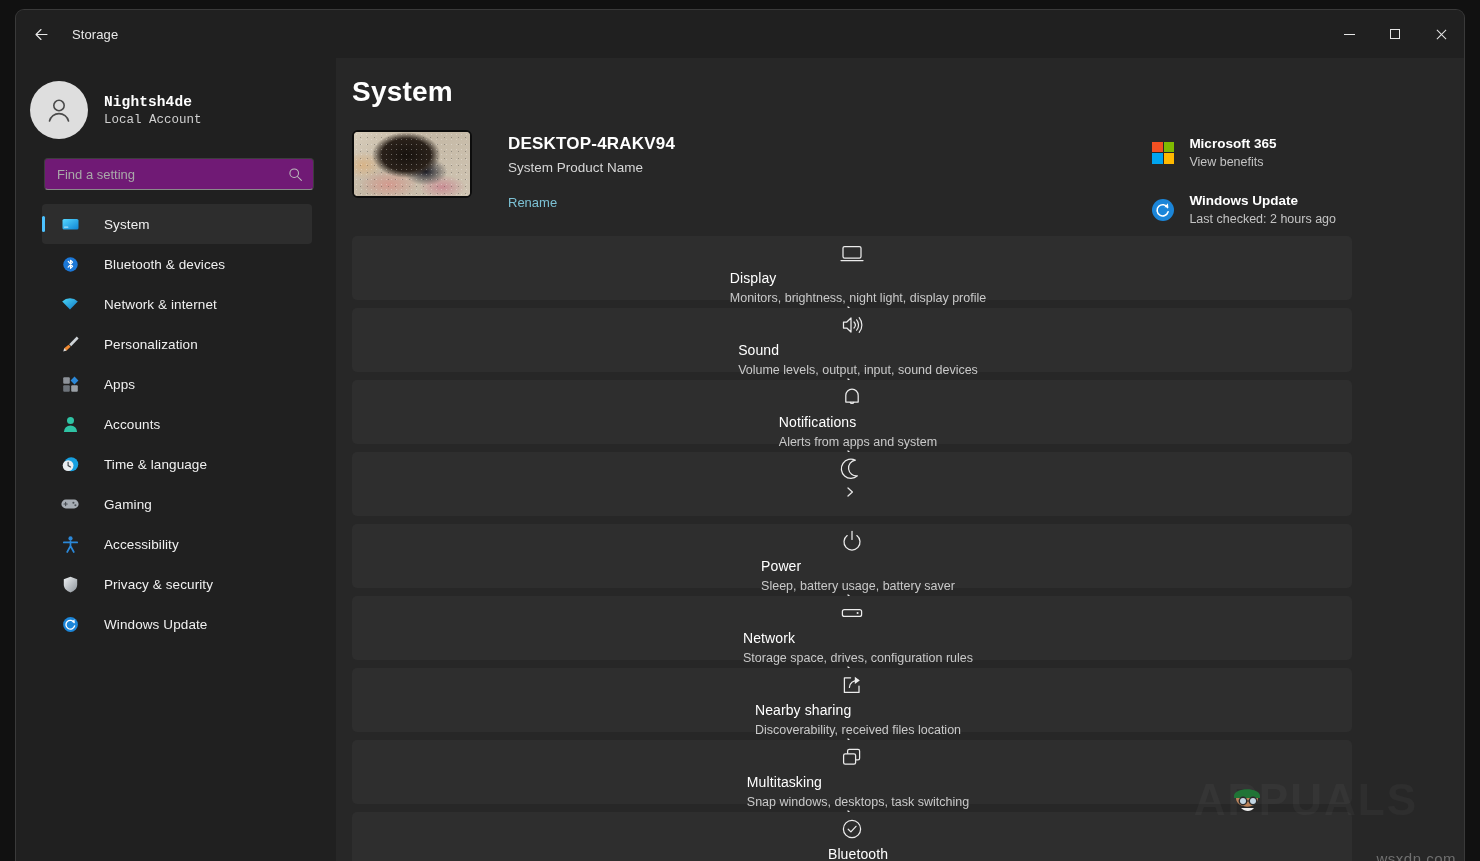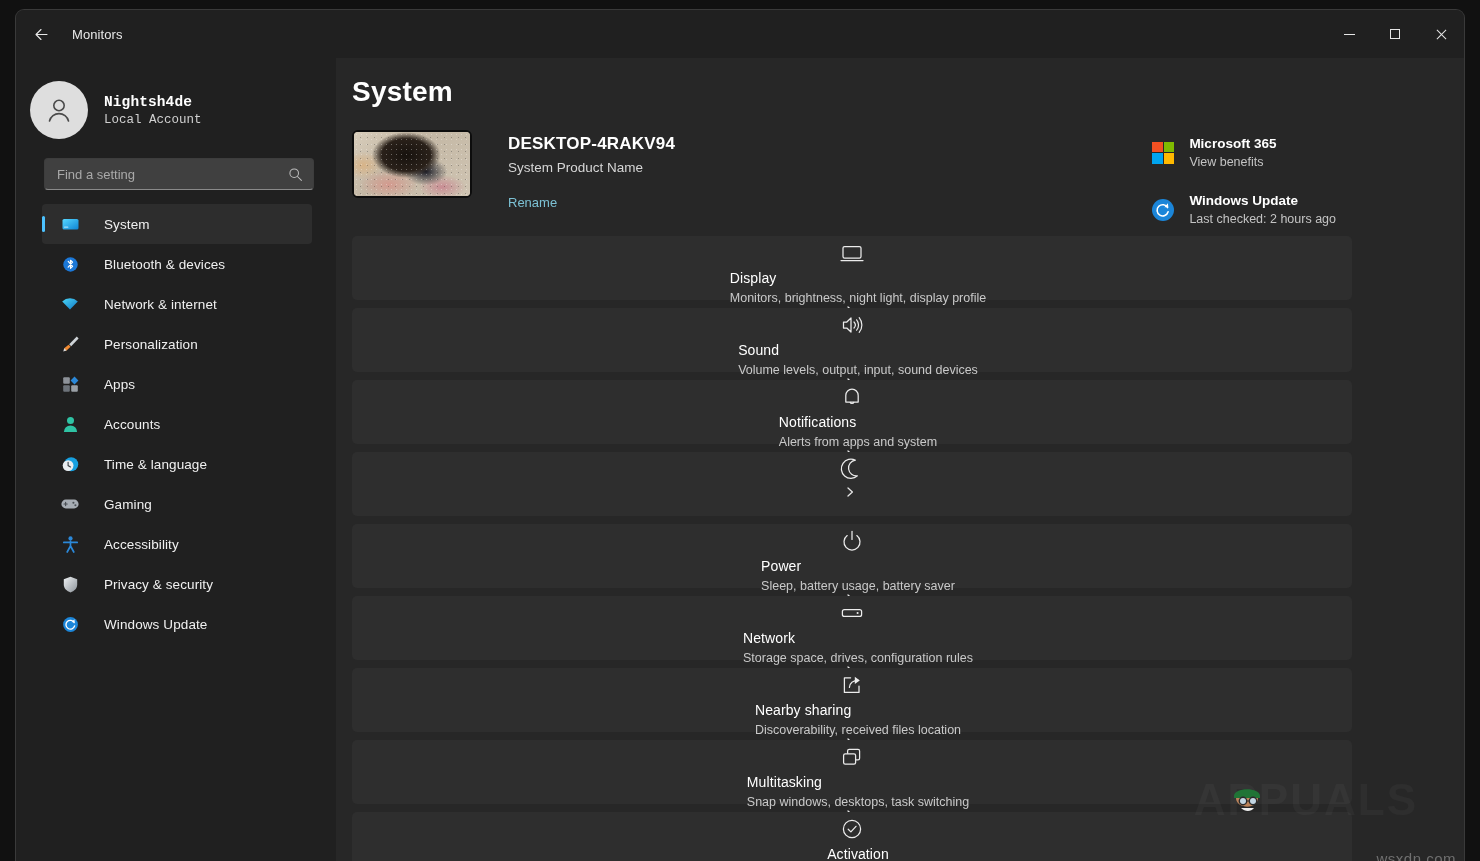--- a/index.html
+++ b/index.html
@@ -101,21 +101,21 @@
     font-size: 14.5px; font-weight: bold; color: #ffffff;
     letter-spacing: .1px;
   }
   .profile-sub {
     font-size: 12.5px; color: #d0d0d0; margin-top: 3px;
   }
 
   .searchwrap {
     margin: 12px 22px 0 28px;
     height: 32px;
-    background: #404040;
+    background: #701a75;
     border: 1px solid #3d3d3d;
     border-bottom: 1px solid #8a8a8a;
     border-radius: 4px;
     display: flex;
     align-items: center;
     padding: 0 10px 0 12px;
   }
   .searchwrap input {
     flex: 1;
     background: transparent;
@@ -315,21 +315,21 @@
 <body>
 
 <div id="app">
 
   <div class="titlebar">
     <div class="back-btn">
       <svg width="17" height="17" viewBox="0 0 17 17">
         <path d="M8 3.5 L3 8.5 L8 13.5 M3 8.5 L14 8.5" fill="none" stroke="#e8e8e8" stroke-width="1.1" stroke-linecap="round" stroke-linejoin="round"></path>
       </svg>
     </div>
-    <div class="win-title">Monitors</div>
+    <div class="win-title">Storage</div>
     <div class="win-controls">
       <div class="wc">
           <div class="mini"></div>
         </div>
       <div class="wc">
           <div class="maxi"></div>
         </div>
       <div class="wc close">
           <div class="clos"></div>
         </div>
@@ -691,21 +691,21 @@
       </div>
 
       <div class="row">
         <div class="row-ico">
           <svg width="26" height="26" viewBox="0 0 26 26">
             <circle cx="13" cy="13" r="8.6" fill="none" stroke="#ececec" stroke-width="1.25"></circle>
             <path d="M9.2 13.2 L11.9 15.9 L17 10.3" fill="none" stroke="#ececec" stroke-width="1.25" stroke-linecap="round" stroke-linejoin="round"></path>
           </svg>
         </div>
         <div class="row-text">
-          <div class="row-title">Activation</div>
+          <div class="row-title">Bluetooth</div>
           <div class="row-sub"></div>
         </div>
         <div class="chev">
           <svg width="12" height="12" viewBox="0 0 12 12">
               <path d="M4 2 L8.4 6 L4 10" fill="none" stroke="#e6e6e6" stroke-width="1.3" stroke-linecap="round" stroke-linejoin="round"></path>
             </svg>
         </div>
       </div>
 
     </div>

